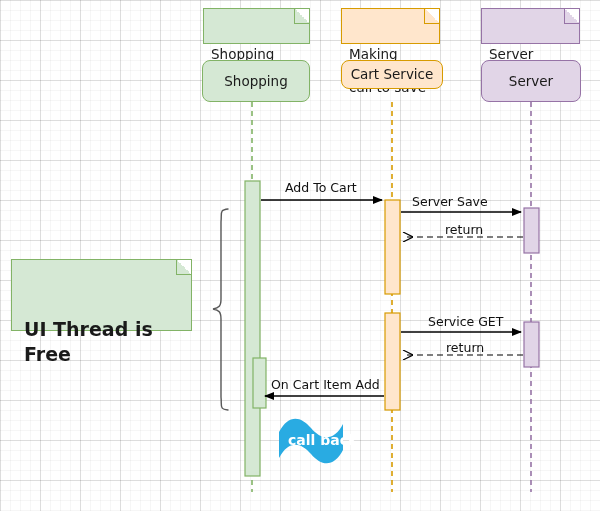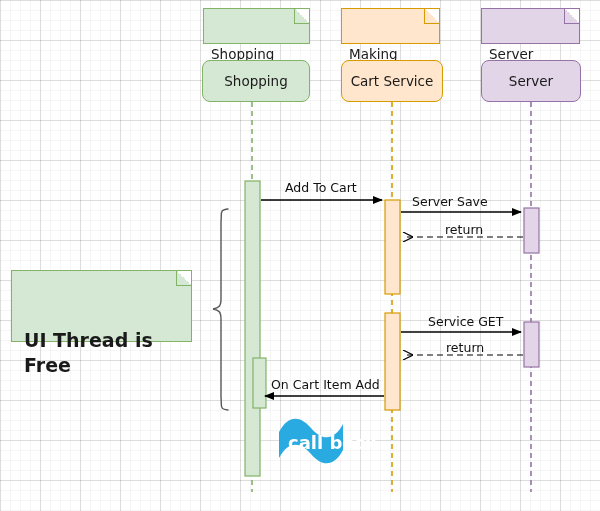--- a/index.html
+++ b/index.html
@@ -74,21 +74,21 @@
   .msg-label{
     position:absolute;
     font-size:12.5px;
     color:#111111;
     white-space:nowrap;
   }
 
   
   .ribbon-text{
     position:absolute;
-    font-size:18px;
+    font-size:14px;
     font-weight:bold;
     color:#ffffff;
     white-space:nowrap;
   }
 </style>
 </head>
 <body>
 
 <div id="canvas">
 
@@ -153,31 +153,31 @@
     <span>Making server
 call to save</span>
   </div>
 
   <div class="note note-purple" style="left:481px;top:8px;width:99px;height:36px;">
     <span class="fold"></span>
     <span>Server saves
 data in DB</span>
   </div>
 
-  <div class="note note-green note-big" style="left:11px;top:259px;width:181px;height:72px;margin-top:11px;">
+  <div class="note note-green note-big" style="left:11px;top:259px;width:181px;height:72px;">
     <span class="fold"></span>
     <span>UI Thread is
 Free</span>
   </div>
 
   <div class="actor-box actor-green" style="left:202px;top:60px;width:108px;height:42px;">
     <span>Shopping</span>
   </div>
 
-  <div class="actor-box actor-orange" style="left:341px;top:60px;width:102px;height:42px;">
+  <div class="actor-box actor-orange" style="left:341px;top:60px;width:102px;height:29px;">
     <span>Cart Service</span>
   </div>
 
   <div class="actor-box actor-purple" style="left:481px;top:60px;width:100px;height:42px;">
     <span>Server</span>
   </div>
 
   <div class="msg-label" style="left:285px;top:180px;">Add To Cart</div>
   <div class="msg-label" style="left:412px;top:194px;">Server Save</div>
   <div class="msg-label" style="left:445px;top:222px;">return</div>

